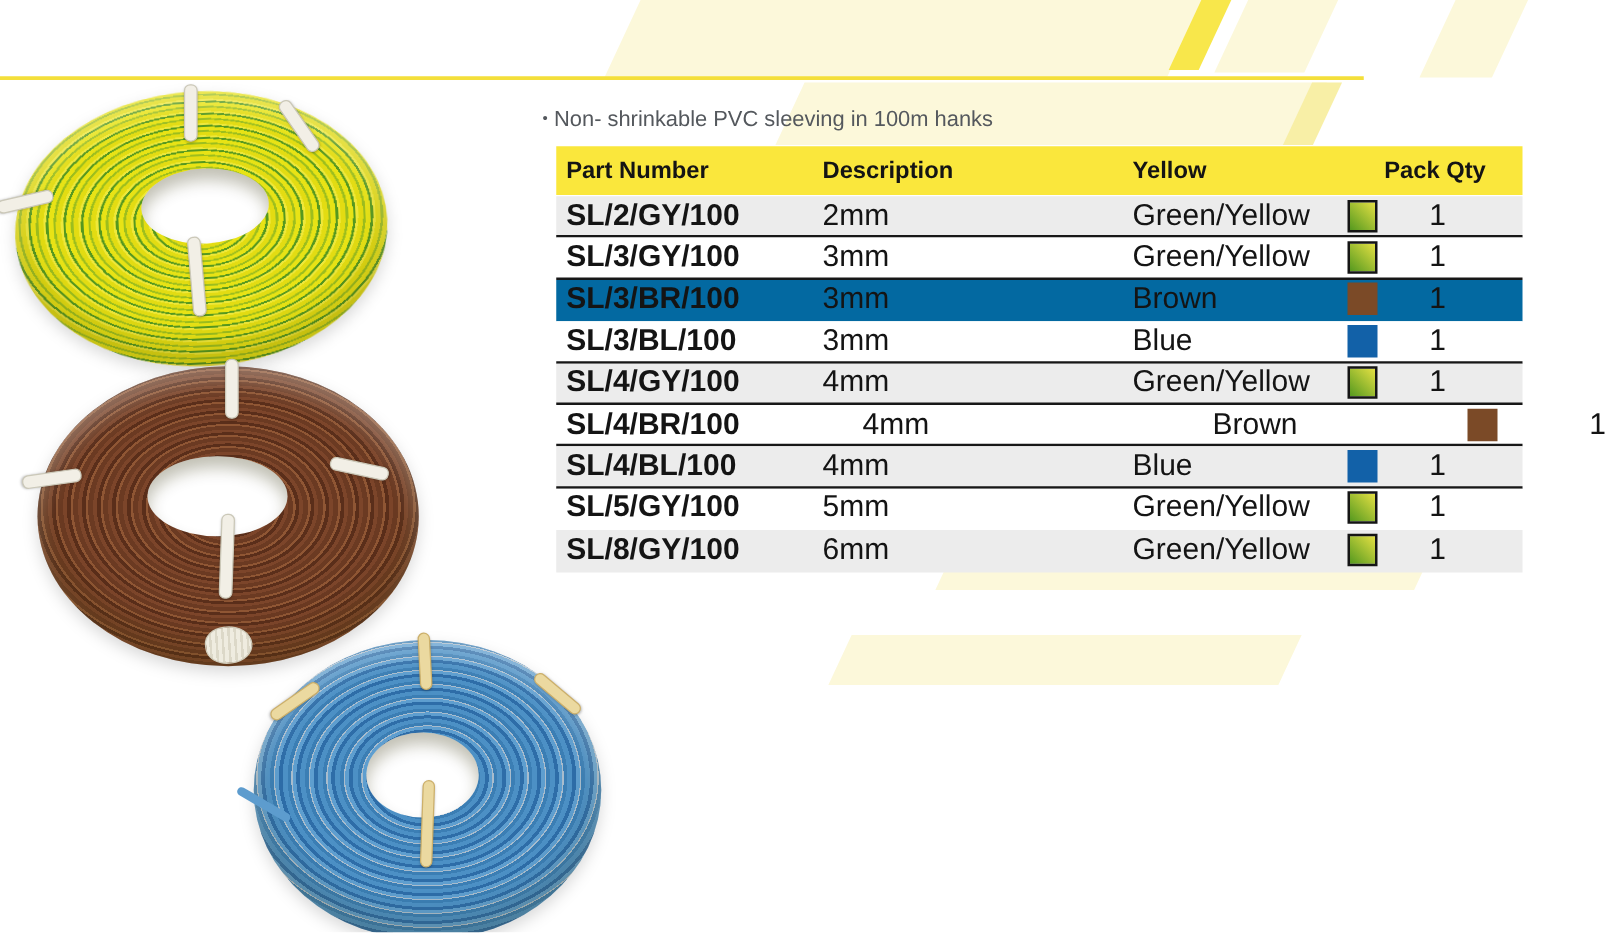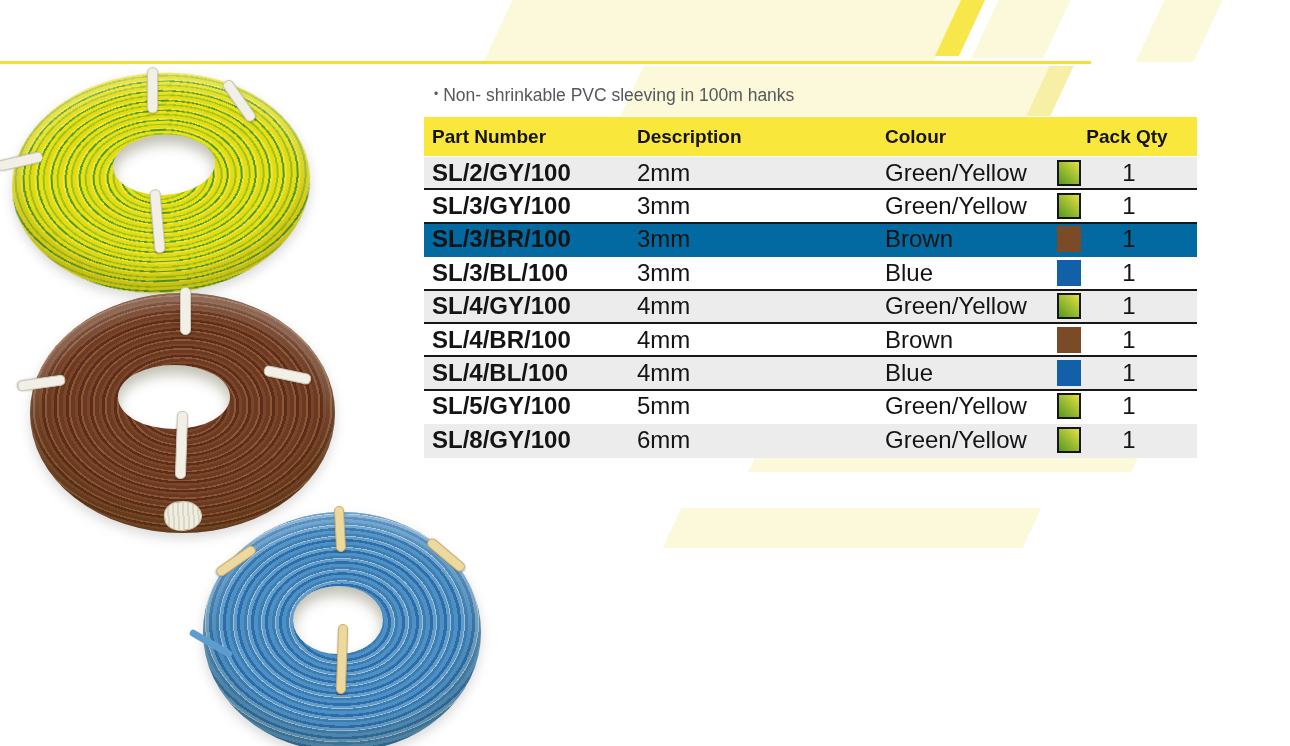--- a/index.html
+++ b/index.html
@@ -18,21 +18,21 @@
   }
   .title-rule { position:absolute; left:0; top:61px; width:1091px; height:3px; z-index:1; }
 
   .intro {
     position:absolute; left:434px; top:84px; z-index:2;
     font-size:17.5px; line-height:20px;
   }
   .intro .dot { font-size:12px; vertical-align:3px; margin-right:5px; }
 
   
-  .sleeving-table { position:absolute; left:424px; top:117px; width:773px; z-index:2; }
+  .sleeving-table { position:absolute; left:445px; top:117px; width:773px; z-index:2; }
   .t-header {
     display:grid; grid-template-columns:213px 248px 172px 140px;
     height:39px; margin-bottom:1px; align-items:center;
     font-weight:700; font-size:19px; color:#141414;
   }
   .t-header .h-cell { padding-left:0; }
   .t-header .h-first { padding-left:8px; }
   .t-header .h-last { text-align:center; padding-left:0; }
   .t-row {
     display:grid; grid-template-columns:213px 248px 172px 34px 76px 30px;
@@ -114,21 +114,21 @@
   <div class="title-rule" style="background: rgb(244, 223, 58);"></div>
 
   <div class="intro" style="color: rgb(84, 88, 93);">
     <span class="dot">•</span><span>Non- shrinkable PVC sleeving in 100m hanks</span>
   </div>
 
   <div class="sleeving-table">
     <div class="t-header" style="background: rgb(250, 231, 60);">
       <div class="h-cell h-first">Part Number</div>
       <div class="h-cell">Description</div>
-      <div class="h-cell">Colour</div>
+      <div class="h-cell">Yellow</div>
       <div class="h-cell h-last">Pack Qty</div>
     </div>
     <div>
         <div class="t-row" style="background: rgb(236, 236, 236); border-bottom-color: rgb(23, 23, 23);">
       <div class="pn">SL/2/GY/100</div>
       <div class="desc">2mm</div>
       <div class="col">Green/Yellow</div>
       <div class="swatch bordered" style="background: linear-gradient(45deg, rgb(85, 153, 31), rgb(228, 224, 67));"></div>
       <div class="qty">1</div>
       <div class="spacer"></div>
@@ -158,21 +158,21 @@
       <div class="spacer"></div>
     </div>
         <div class="t-row" style="background: rgb(236, 236, 236); border-bottom-color: rgb(23, 23, 23);">
       <div class="pn">SL/4/GY/100</div>
       <div class="desc">4mm</div>
       <div class="col">Green/Yellow</div>
       <div class="swatch bordered" style="background: linear-gradient(45deg, rgb(85, 153, 31), rgb(228, 224, 67));"></div>
       <div class="qty">1</div>
       <div class="spacer"></div>
     </div>
-        <div class="t-row" style="border-bottom-color: rgb(23, 23, 23);">
+        <div class="t-row" style="border-bottom-color: rgb(23, 23, 23); gap: 32px;">
       <div class="pn">SL/4/BR/100</div>
       <div class="desc">4mm</div>
       <div class="col">Brown</div>
       <div class="swatch" style="background: rgb(123, 74, 39);"></div>
       <div class="qty">1</div>
       <div class="spacer"></div>
     </div>
         <div class="t-row" style="background: rgb(236, 236, 236); border-bottom-color: rgb(23, 23, 23);">
       <div class="pn">SL/4/BL/100</div>
       <div class="desc">4mm</div>

